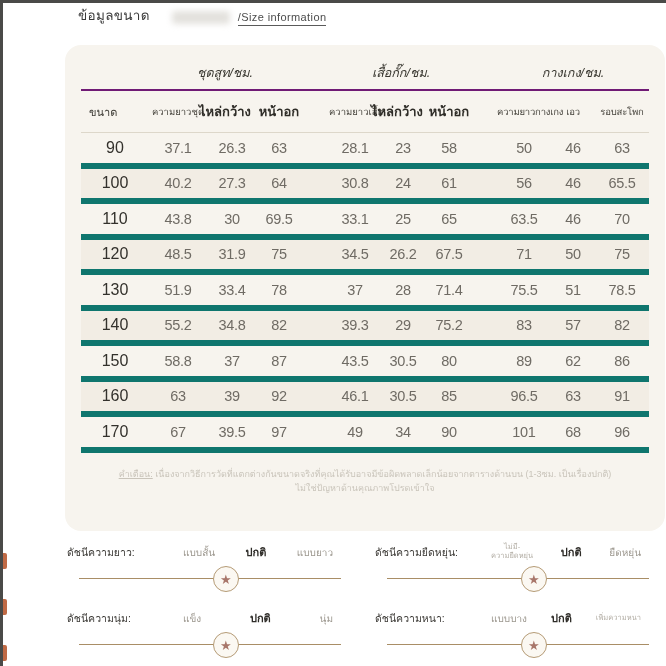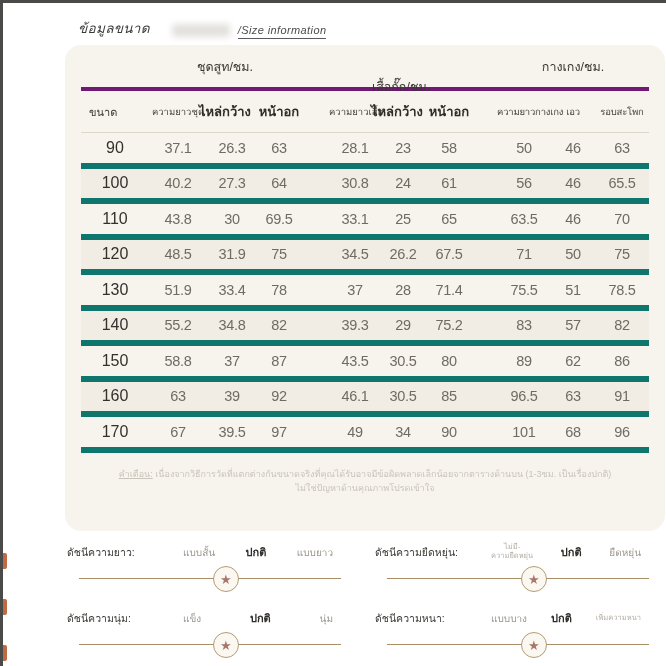--- a/index.html
+++ b/index.html
@@ -7,32 +7,32 @@
   body { font-family:"Liberation Sans", sans-serif; }
   .screen {
     position:relative; width:666px; height:666px; background:#ffffff;
     overflow:hidden; border-top:3px solid #4a4a48; border-left:3px solid #4a4a48;
   }
   
   .edge-thumb { position:absolute; left:0; width:4px; height:16px; background:#c06a45; border-radius:0 2px 2px 0; }
   .edge-thumb.t1 { top:550px; } .edge-thumb.t2 { top:596px; } .edge-thumb.t3 { top:642px; }
 
   
-  .hdr { position:absolute; top:14px; left:75px; display:flex; align-items:flex-end;font-style:italic; }
+  .hdr { position:absolute; top:1px; left:75px; display:flex; align-items:flex-end; }
   .hdr-th { font-size:13.5px; color:#3a3a3a; letter-spacing:.3px; }
   .hdr-blur { width:58px; height:13px; margin:0 8px 2px 22px; background:#e3e1dd; border-radius:3px; filter:blur(3px); }
   .hdr-en { font-size:11px; color:#4c4c4c; letter-spacing:.4px; border-bottom:1px solid #5a5a5a; padding-bottom:2px; cursor:pointer; }
 
   
   .card {
     position:absolute; top:42px; left:62px; width:600px; height:486px;
     background:#f7f4ee; border-radius:16px; padding:12px 16px 0 16px;
   }
   .grid { display:grid; grid-template-columns:66px 62px 46px 48px 26px 52px 44px 48px 24px 54px 44px 54px; align-items:center; }
-  .group-row { height:34px; border-bottom:4px solid #701a75; }
+  .group-row { height:34px; border-bottom:2px solid #701a75;font-style:italic; }
   .group-lbl { font-size:12.5px; color:#38362f; text-align:center; }
   .g1 { grid-column:2 / span 3; } .g2 { grid-column:6 / span 3; } .g3 { grid-column:10 / span 3; }
   .colhdr-row { height:42px; border-bottom:1px solid #ddd7ca; }
   .size-lbl { grid-column:1; font-size:11px; color:#3c3a34; padding-left:8px; }
   .ch-small { font-size:9.5px; color:#45423b; text-align:center; white-space:nowrap; position:relative; z-index:1; }
   .ch-bold { font-size:13px; font-weight:700; color:#2e2c27; text-align:center; white-space:nowrap; transform:translateX(-10px); position:relative; z-index:2; }
   .ch-bold.noshift { transform:none; }
   .ch-tiny { font-size:9.5px; color:#45423b; text-align:center; white-space:nowrap; letter-spacing:-.2px; }
   .c2{grid-column:2}.c3{grid-column:3}.c4{grid-column:4}.c6{grid-column:6}.c7{grid-column:7}.c8{grid-column:8}.c10{grid-column:10}.c11{grid-column:11}.c12{grid-column:12}
 
@@ -75,22 +75,22 @@
   <div class="hdr">
     <span class="hdr-th">ข้อมูลขนาด</span>
     <span class="hdr-blur"></span>
     <span class="hdr-en">/Size information</span>
   </div>
 
   <div class="card">
 
     <div class="grid group-row">
       <div class="group-lbl g1">ชุดสูท/ชม.</div>
+      <div class="group-lbl g2">เสื้อกั๊ก/ชม.</div>
       <div class="group-lbl g3">กางเกง/ชม.</div>
-      <div class="group-lbl g2">เสื้อกั๊ก/ชม.</div>
     </div>
 
     <div class="grid colhdr-row">
       <div class="size-lbl">ขนาด</div>
       <div class="ch-small c2">ความยาวชุด</div>
       <div class="ch-bold  c3">ไหล่กว้าง</div>
       <div class="ch-bold noshift c4">หน้าอก</div>
       <div class="ch-small c6">ความยาวเสื้อ</div>
       <div class="ch-bold  c7">ไหล่กว้าง</div>
       <div class="ch-bold noshift c8">หน้าอก</div>

